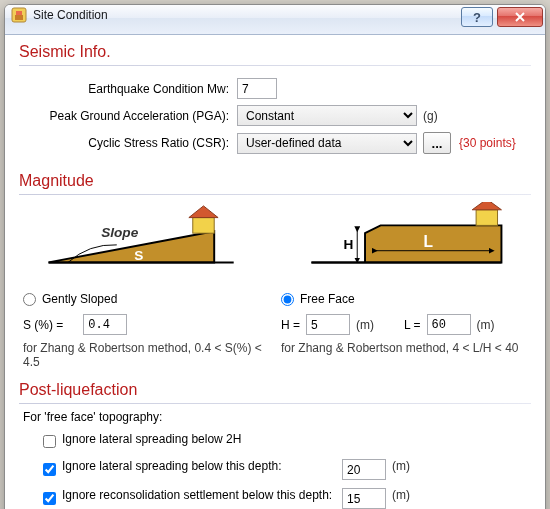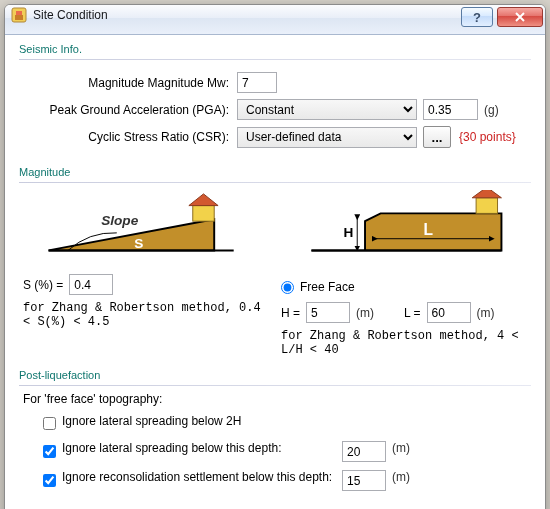--- a/index.html
+++ b/index.html
@@ -22,21 +22,21 @@
   .title { flex:1; color:#14161a; }
   .winbtns { display:flex; align-self:flex-start; margin-top:2px; margin-right:2px; }
   .winbtn { width:32px; height:20px; border:1px solid #5a7ba3; border-radius:3px;
     margin-left:4px; display:flex; align-items:center; justify-content:center;
     background:linear-gradient(#f5fbff,#d9eaff 45%,#c5dcfa 46%,#e2efff);
     color:#3a4f6c; font-weight:bold; font-size:13px; }
   .winbtn.close { width:46px; background:linear-gradient(#f6a9a2,#e5736c 45%,#d64b43 46%,#ef9083);
     border-color:#9a3a33; color:#fff; font-size:12px; }
   .content { padding: 8px 14px 12px; background:#fff; }
   .group { margin-bottom: 8px; }
-  .legend { color:#0f766e; font-size:11px; margin-bottom:4px; }
+  .legend { color:#b91c1c; font-size:16px; margin-bottom:4px; }
   .divider { height:1px; background:linear-gradient(to right,#c9ccde,#e6e8f2); margin-top:1px; }
   .body { padding: 6px 4px 4px 4px; }
   .row { display:flex; align-items:center; margin: 6px 0; }
   .lblright { width: 214px; text-align:right; padding-right:8px; }
   input.txt, select {
     font: inherit; height:21px; border:1px solid #abadb3; background:#fff;
     padding: 1px 4px;
   }
   select { background:linear-gradient(#f7f7f7,#e9e9e9); }
   .w40{width:40px}.w55{width:55px}.w44{width:44px}.w180{width:180px}
@@ -44,21 +44,21 @@
     background:linear-gradient(#fefefe,#e8e8e8); border-radius:2px; margin-left:6px;
     display:inline-flex;align-items:center;justify-content:center; font-weight:bold;}
   .red{ color:#c22; margin-left:8px; }
   .unit{ margin-left:6px; color:#333; }
   .columns { display:flex; gap:12px; }
   .col { flex:1; }
   .diagram { height:78px; width:100%; border:1px solid #fff; }
   .radio-row{ display:flex; align-items:center; margin:10px 0 8px; }
   .radio-row input{ margin:0 6px 0 0; }
   .pline{ display:flex; align-items:center; margin:4px 0; }
-  .note{ color:#000000; margin-top:6px;font-family:Liberation Mono, monospace; }
+  .note{ color:#404040; margin-top:6px; }
   .sub { margin-left:16px; display:flex; margin-top:8px; margin-bottom:4px; }
   .chk { margin-right:6px; }
 </style>
 </head>
 <body>
 
 <div class="window">
   <div class="titlebar">
     <span class="appicon">
       <svg width="16" height="16">
@@ -78,27 +78,26 @@
     </div>
   </div>
 
   <div class="content">
 
     <div class="group">
       <div class="legend">Seismic Info.</div>
       <div class="divider"></div>
       <div class="body">
         <div class="row">
-          <div class="lblright">Magnitude Magnitude Mw:</div>
+          <div class="lblright">Earthquake Condition Mw:</div>
           <input class="txt w40" value="7" style="">
         </div>
         <div class="row">
           <div class="lblright">Peak Ground Acceleration (PGA):</div>
           <select class="w180"><option>Constant</option></select>
-          <input class="txt w55" style="margin-left: 6px;" value="0.35">
           <span class="unit">(g)</span>
         </div>
         <div class="row">
           <div class="lblright">Cyclic Stress Ratio (CSR):</div>
           <select class="w180"><option>User-defined data</option></select>
           <button class="sbtn">
               <span>...</span>
             </button>
           <span class="red">{30 points}</span>
         </div>
@@ -114,23 +113,27 @@
             <svg class="diagram" viewBox="0 0 220 78">
               <path d="M10 62 L180 30 L180 62 Z" fill="#c28f2a" stroke="#000" stroke-width="2"></path>
               <line x1="10" y1="62" x2="200" y2="62" stroke="#000" stroke-width="2"></line>
               <path d="M30 62 A70 70 0 0 1 80 44" fill="none" stroke="#000"></path>
               <text x="64" y="36" font-style="italic" font-weight="bold" font-size="14" fill="#333">Slope</text>
               <text x="98" y="60" font-weight="bold" font-size="14" fill="#fff">S</text>
               <text x="84" y="75" font-weight="bold" font-size="11" fill="#fff">100</text>
               <rect x="158" y="16" width="22" height="16" fill="#f2d24a" stroke="#8a6b1e"></rect>
               <path d="M154 16 L169 4 L184 16 Z" fill="#d2582f" stroke="#8a3a1e"></path>
             </svg>
+            <div class="radio-row">
+              <input type="radio" name="topo" style="">
+              <span>Gently Sloped</span>
+            </div>
             <div class="pline">
               <span>S (%) =</span>
-              <input class="txt w44" style="margin-left: 6px;" value="0.4">
+              <input class="txt w44" style="margin-left: 20px; font-family: Liberation Mono, monospace;" value="0.4">
             </div>
             <div class="note">for Zhang &amp; Robertson method, 0.4 &lt; S(%) &lt; 4.5</div>
           </div>
 
           <div class="col">
             <svg class="diagram" viewBox="0 0 220 78">
               <path d="M15 62 L70 62 L70 32 L86 24 L210 24 L210 62 Z" fill="#c28f2a" stroke="#000" stroke-width="2"></path>
               <line x1="15" y1="62" x2="210" y2="62" stroke="#000" stroke-width="2"></line>
               <line x1="62" y1="28" x2="62" y2="60" stroke="#000" marker-start="url(#a)" marker-end="url(#a)"></line>
               <line x1="80" y1="50" x2="200" y2="50" stroke="#000" marker-start="url(#a)" marker-end="url(#a)"></line>
@@ -146,21 +149,21 @@
             </svg>
             <div class="radio-row">
               <input type="radio" name="topo" checked="" style="">
               <span>Free Face</span>
             </div>
             <div class="pline">
               <span>H =</span>
               <input class="txt w44" style="margin-left: 6px;" value="5">
               <span class="unit">(m)</span>
               <span style="margin-left:30px">L =</span>
-              <input class="txt w44" style="margin-left: 6px;" value="60">
+              <input class="txt w44" style="margin-left: 6px; font-family: Liberation Mono, monospace;" value="60">
               <span class="unit">(m)</span>
             </div>
             <div class="note">for Zhang &amp; Robertson method, 4 &lt; L/H &lt; 40</div>
           </div>
         </div>
       </div>
     </div>
 
     <div class="group">
       <div class="legend">Post-liquefaction</div>

